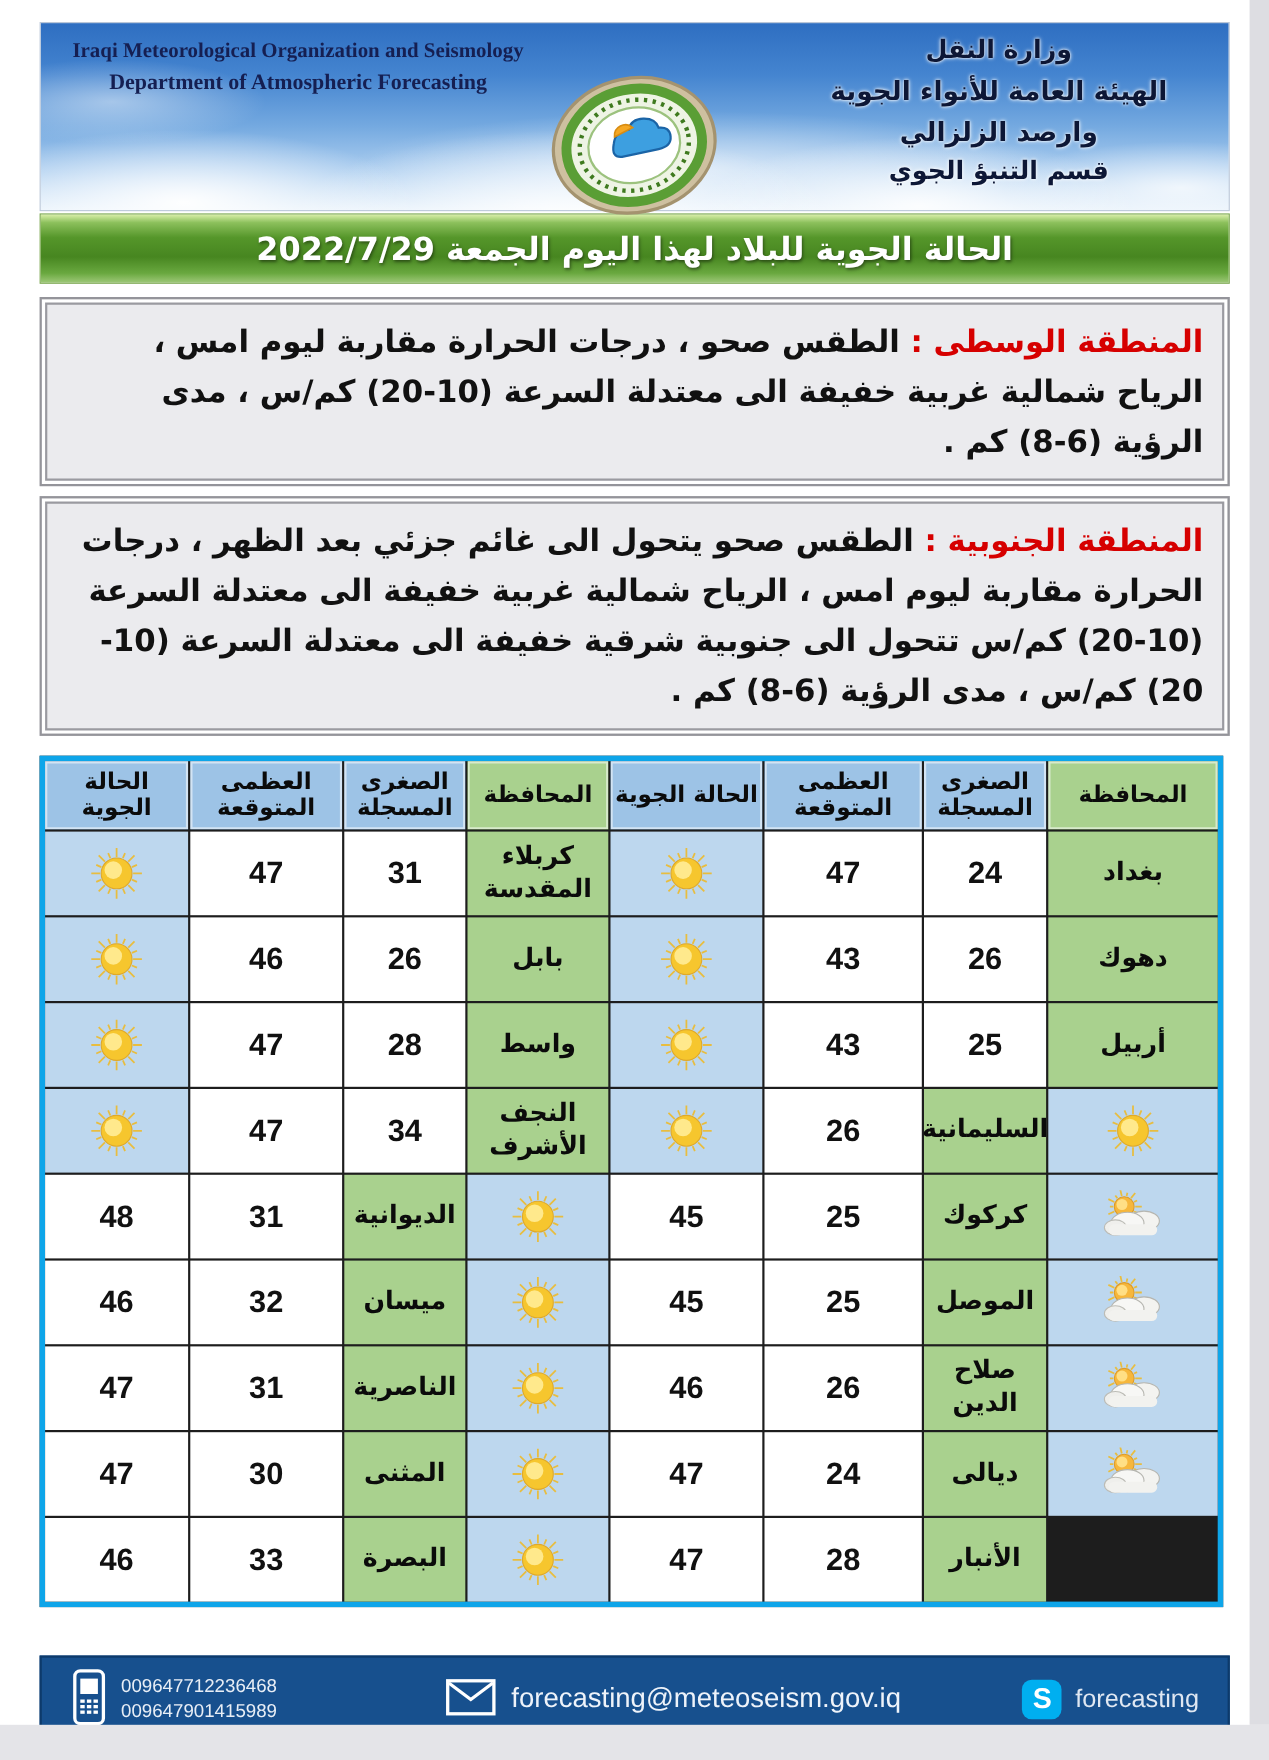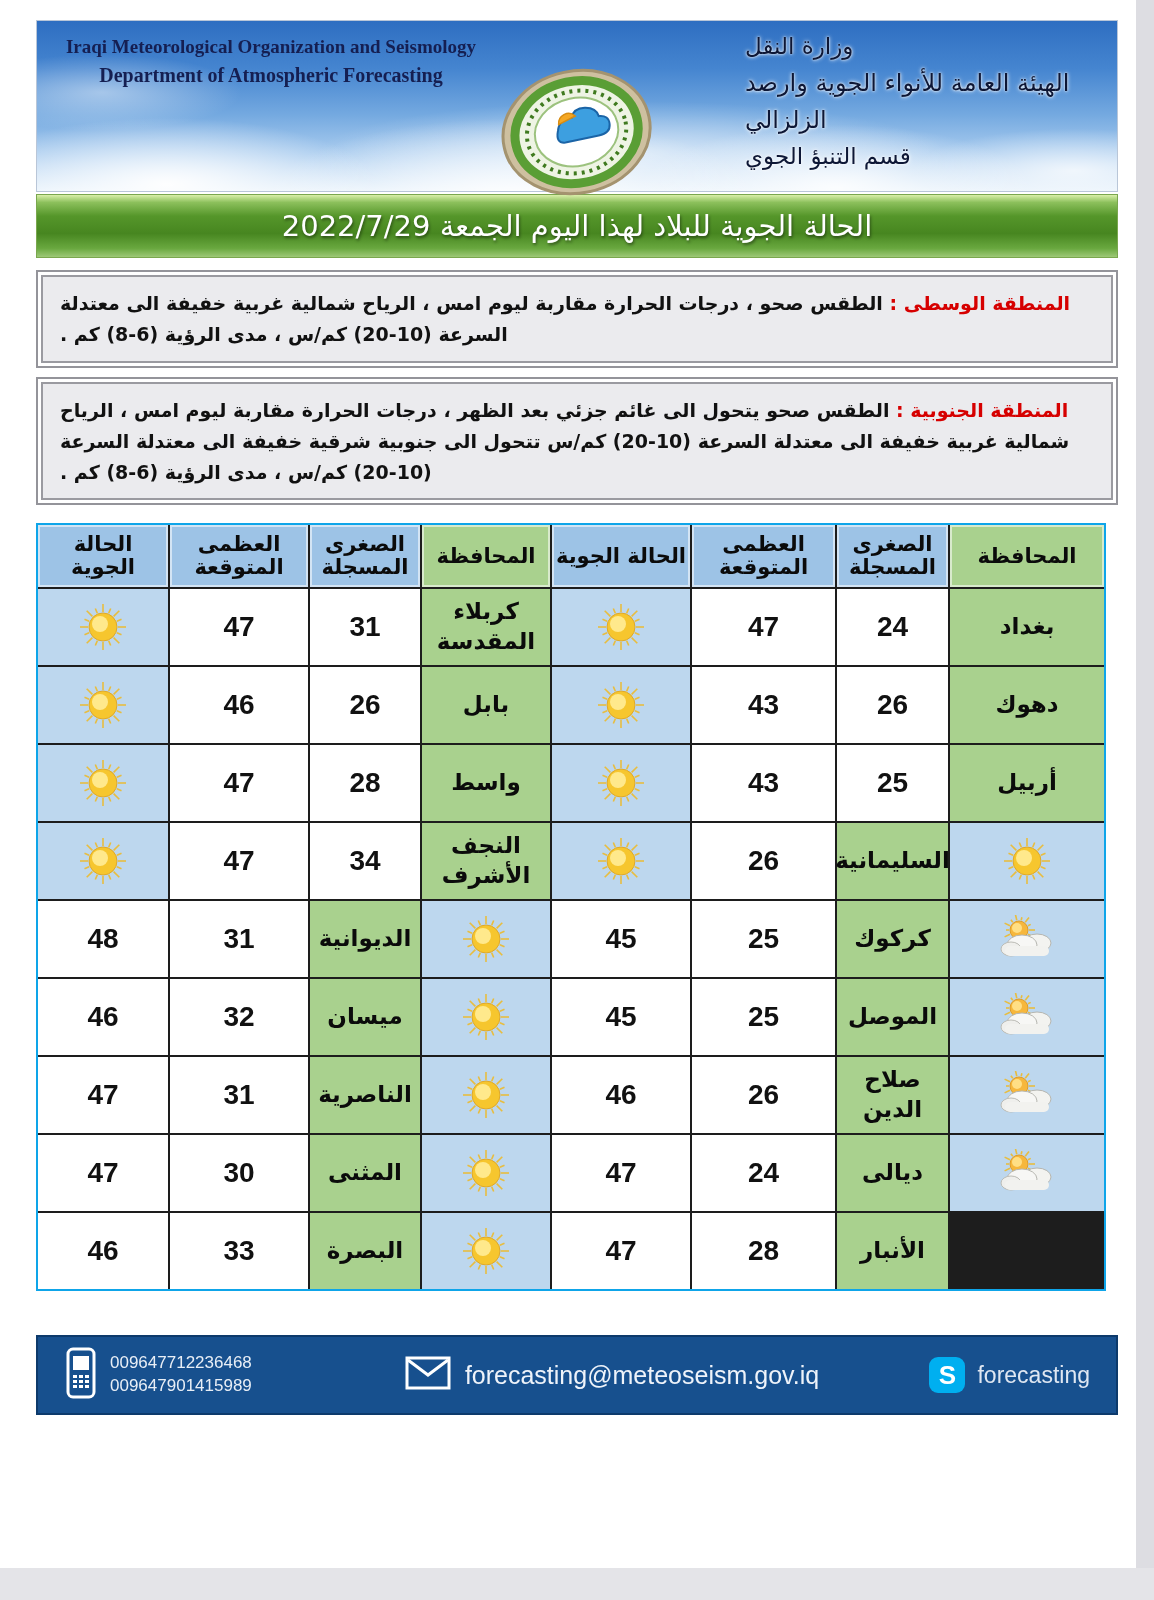--- a/index.html
+++ b/index.html
@@ -16,50 +16,50 @@
       radial-gradient(ellipse 420px 70px at 55% 78%, rgba(255,255,255,.55), rgba(255,255,255,0) 75%),
       radial-gradient(ellipse 200px 55px at 6% 42%, rgba(255,255,255,.45), rgba(255,255,255,0) 70%),
       radial-gradient(ellipse 230px 60px at 96% 88%, rgba(255,255,255,.75), rgba(255,255,255,0) 70%),
       linear-gradient(180deg,#2e6ec1 0%,#4585d0 28%,#74a9e0 55%,#aecff0 80%,#e6f1fb 100%);
   }
   .eng-block { position:absolute; left:8px; top:12px; width:452px; text-align:center;
     color:#151f52; font-family:"Liberation Serif",serif; font-weight:bold; line-height:1.45; }
   .eng-l1 { font-size:23px; }
   .eng-l2 { font-size:19px; }
   .eng-l3 { font-size:20px; }
-  .ar-block { position:absolute; right:2px; top:8px; width:370px; text-align:left;
-    color:#0d1736; font-weight:normal; line-height:1.55;
+  .ar-block { position:absolute; right:24px; top:8px; width:370px; text-align:center;
+    color:#0d1736; font-weight:bold; line-height:1.55;
     text-shadow:0 0 4px rgba(255,255,255,.95), 0 0 2px rgba(255,255,255,.9); }
   .ar-l1 { font-size:23px; }
   .ar-l2 { font-size:24px; }
   .ar-l3 { font-size:23px; }
   .logo { position:absolute; left:50%; top:48px; transform:translateX(-50%) rotate(-12deg); }
 
   
   .title-banner { margin-top:2px; height:64px; display:flex; align-items:center; justify-content:center;
     background:linear-gradient(180deg,#d9efa9 0%,#8cc05c 12%,#55962a 34%,#478620 62%,#69a83f 86%,#9dc877 100%);
     border:1px solid #7aa74e; }
-  .title-banner .t { color:#ffffff; font-size:29px; font-weight:normal; text-shadow:1px 2px 3px rgba(0,0,0,.45); }
+  .title-banner .t { color:#ffffff; font-size:29px; font-weight:bold; text-shadow:1px 2px 3px rgba(0,0,0,.45); }
 
   
   .fbox { background:#ebebee; border:2px solid #94949a; margin-top:12px;
     box-shadow: inset 0 0 0 3px #ffffff, inset 0 0 0 5px #9a9aa0;
     padding:16px 22px; display:flex; align-items:center; justify-content:center; }
   .fbox + .fbox { margin-top:9px; }
   .fbox-1 { min-height:98px; }
   .fbox-2 { min-height:94px; }
   .fbox-3 { min-height:128px; }
-  .box-text { direction:rtl; text-align:left; font-size:19px; font-weight:bold; color:#111; line-height:1.62; }
+  .box-text { direction:rtl; text-align:right; font-size:28px; font-weight:bold; color:#111; line-height:1.62; }
   .region-label { color:#d60000; }
 
   
   .wtable { margin-top:18px; display:grid;
     grid-template-columns:130px 138px 110px 128px 138px 143px 111px 154px;
     grid-template-rows:62px repeat(9,76px);
-    gap:2px; background:#1d1d1d; border:2px solid #0ea5e9; width:max-content; }
+    gap:2px; background:#1d1d1d; border:5px solid #0ea5e9; width:max-content; }
   .cell { display:flex; align-items:center; justify-content:center; text-align:center; }
   .th { font-size:21px; font-weight:bold; color:#0b0b0b; line-height:1.12; direction:rtl;
     box-shadow:inset 0 0 0 2px rgba(255,255,255,.55); flex-direction:column; }
   .th-blue { background:#9dc3e6; }
   .th-green { background:#a9d18e; }
   .cell-icon { background:#bdd7ee; }
   .cell-num { background:#ffffff; font-family:Liberation Sans, sans-serif; font-size:28px; font-weight:bold; color:#111; }
   .cell-prov { background:#a9d18e; font-size:23px; font-weight:bold; color:#0b0b0b; direction:rtl; line-height:1.3; padding:0 6px; }
 
   

